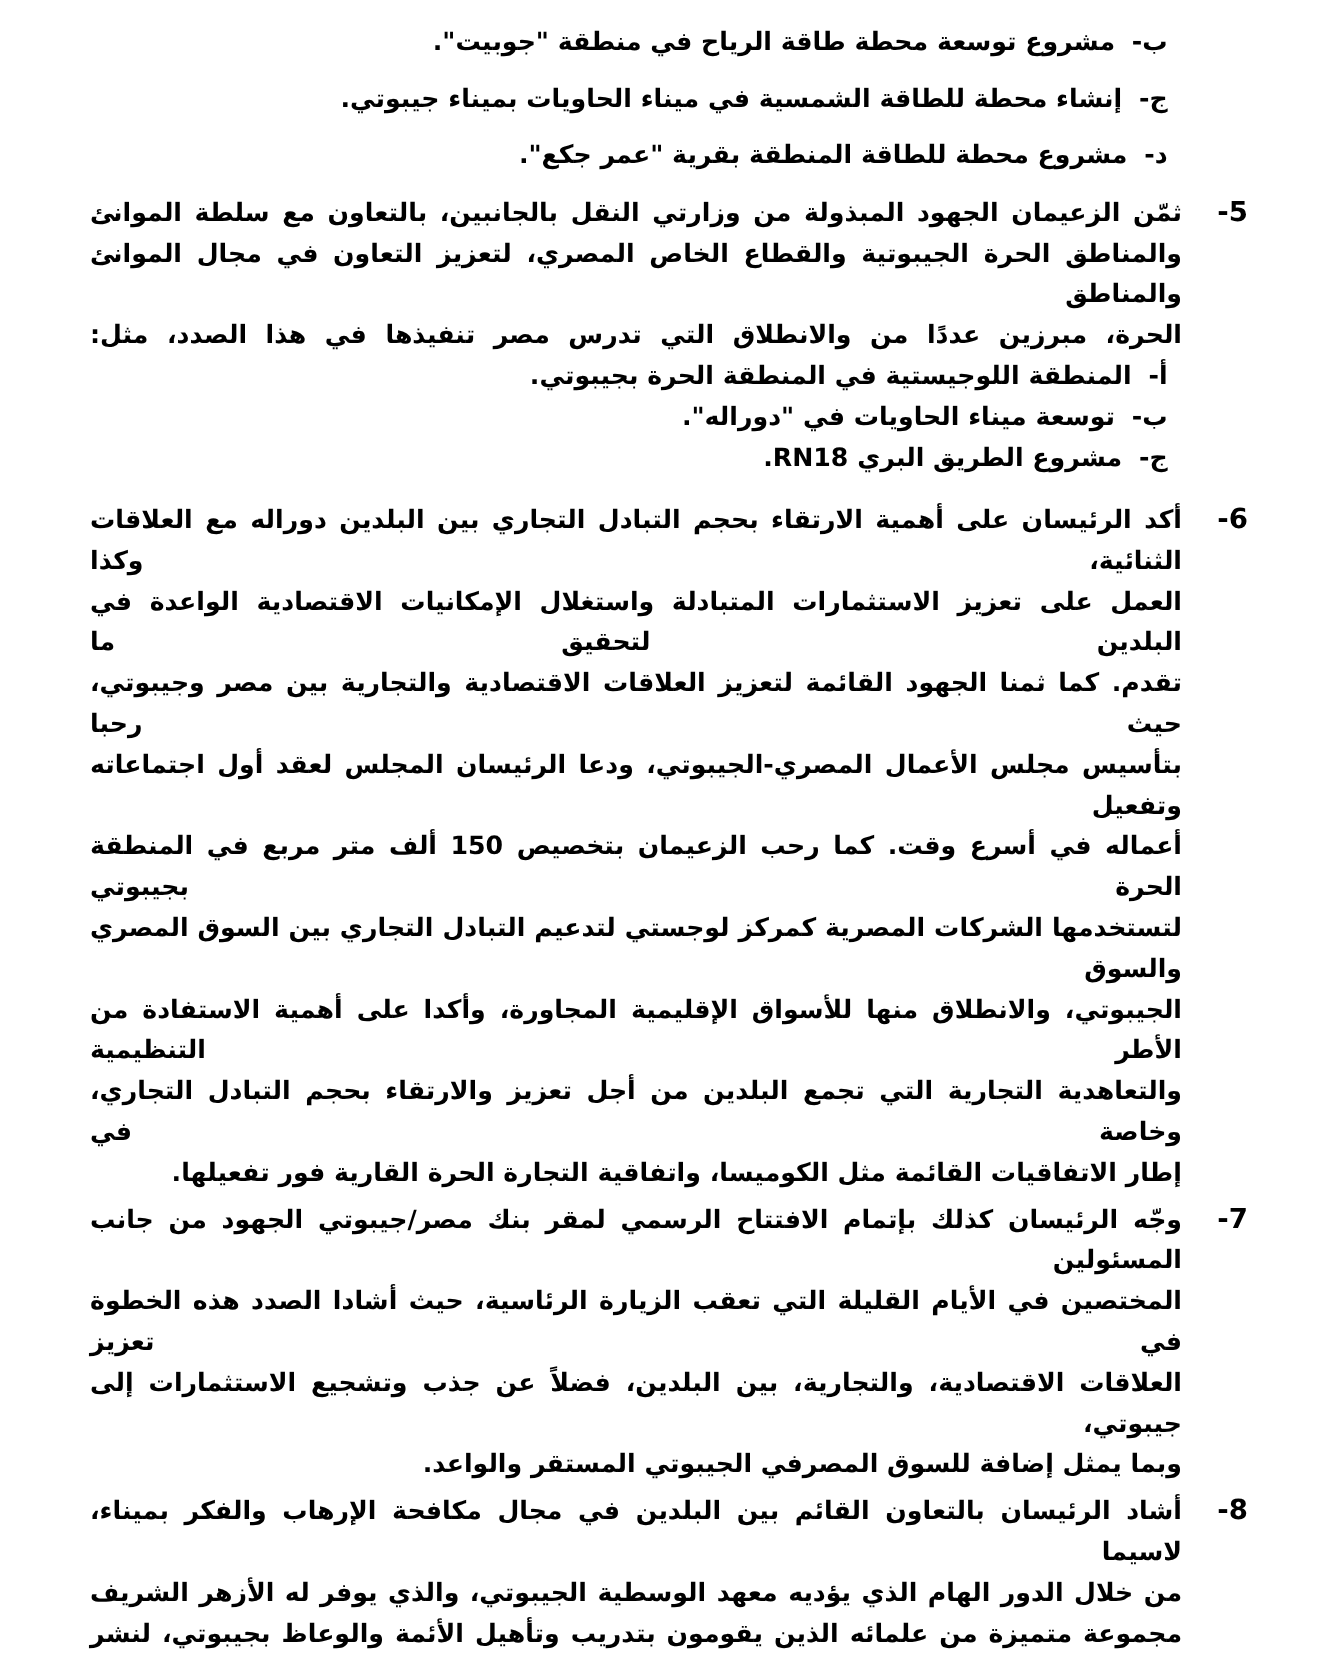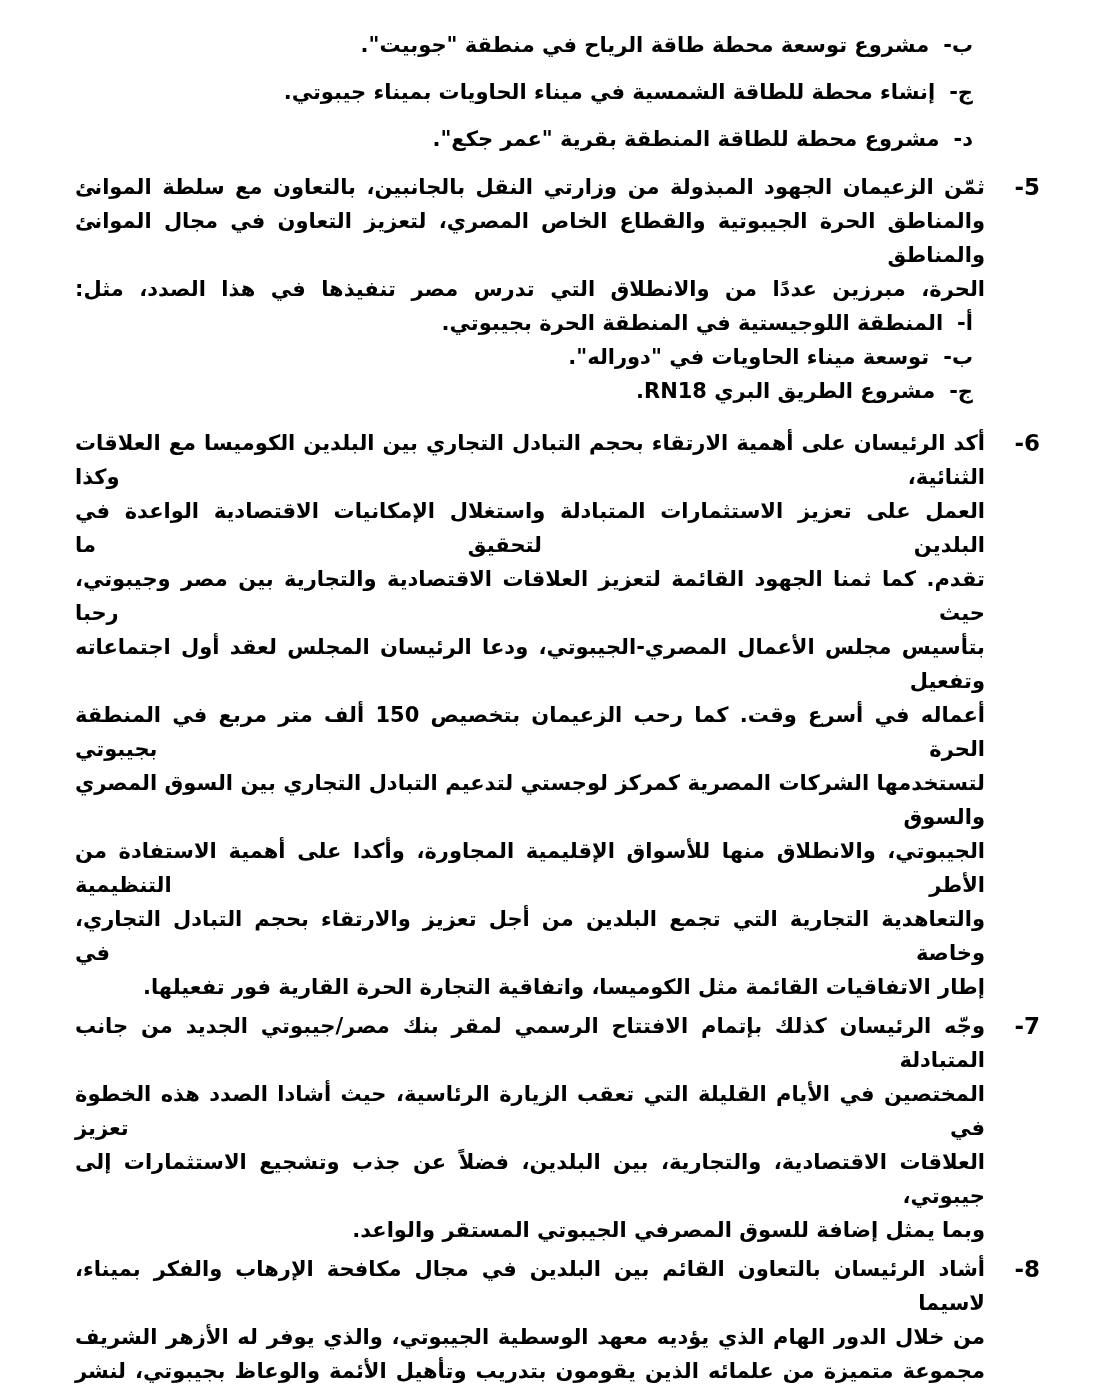--- a/index.html
+++ b/index.html
@@ -28,21 +28,21 @@
   .sub {
     font-size: 21px;
     line-height: 34px;
     text-align: right;
     margin-top: 0;
     margin-right: 12px;
   }
   .sub .m { margin-left: 14px; }
   .pre { margin-right: 55px; }
   .pre .sub { margin-top: 13px; }
-  .pre .sub:first-child { margin-top: 12px; }
+  .pre .sub:first-child { margin-top: 2px; }
   .item { display: flex; }
   .num {
     flex: 0 0 55px;
     font-size: 23px;
     line-height: 34px;
     text-align: start;
   }
   .body { flex: 1 1 auto; min-width: 0; }
   #it5  { margin-top: 14px; }
   #it6  { margin-top: 18px; }
@@ -80,36 +80,36 @@
       </div>
       <div class="sub">
         <span class="m">ج-</span><span>مشروع الطريق البري RN18.</span>
       </div>
     </div>
   </div>
 
   <div class="item" id="it6">
     <div class="num">6-</div>
     <div class="body">
-      <div class="line">أكد الرئيسان على أهمية الارتقاء بحجم التبادل التجاري بين البلدين الكوميسا مع العلاقات الثنائية، وكذا</div>
+      <div class="line">أكد الرئيسان على أهمية الارتقاء بحجم التبادل التجاري بين البلدين دوراله مع العلاقات الثنائية، وكذا</div>
       <div class="line">العمل على تعزيز الاستثمارات المتبادلة واستغلال الإمكانيات الاقتصادية الواعدة في البلدين لتحقيق ما</div>
       <div class="line">تقدم. كما ثمنا الجهود القائمة لتعزيز العلاقات الاقتصادية والتجارية بين مصر وجيبوتي، حيث رحبا</div>
       <div class="line">بتأسيس مجلس الأعمال المصري-الجيبوتي، ودعا الرئيسان المجلس لعقد أول اجتماعاته وتفعيل</div>
       <div class="line">أعماله في أسرع وقت. كما رحب الزعيمان بتخصيص 150 ألف متر مربع في المنطقة الحرة بجيبوتي</div>
       <div class="line">لتستخدمها الشركات المصرية كمركز لوجستي لتدعيم التبادل التجاري بين السوق المصري والسوق</div>
       <div class="line">الجيبوتي، والانطلاق منها للأسواق الإقليمية المجاورة، وأكدا على أهمية الاستفادة من الأطر التنظيمية</div>
       <div class="line">والتعاهدية التجارية التي تجمع البلدين من أجل تعزيز والارتقاء بحجم التبادل التجاري، وخاصة في</div>
       <div class="line short">إطار الاتفاقيات القائمة مثل الكوميسا، واتفاقية التجارة الحرة القارية فور تفعيلها.</div>
     </div>
   </div>
 
   <div class="item" id="it7">
     <div class="num">7-</div>
     <div class="body">
-      <div class="line">وجّه الرئيسان كذلك بإتمام الافتتاح الرسمي لمقر بنك مصر/جيبوتي الجديد من جانب المتبادلة</div>
+      <div class="line">وجّه الرئيسان كذلك بإتمام الافتتاح الرسمي لمقر بنك مصر/جيبوتي الجهود من جانب المسئولين</div>
       <div class="line">المختصين في الأيام القليلة التي تعقب الزيارة الرئاسية، حيث أشادا الصدد هذه الخطوة في تعزيز</div>
       <div class="line">العلاقات الاقتصادية، والتجارية، بين البلدين، فضلاً عن جذب وتشجيع الاستثمارات إلى جيبوتي،</div>
       <div class="line short">وبما يمثل إضافة للسوق المصرفي الجيبوتي المستقر والواعد.</div>
     </div>
   </div>
 
   <div class="item" id="it8">
     <div class="num">8-</div>
     <div class="body">
       <div class="line">أشاد الرئيسان بالتعاون القائم بين البلدين في مجال مكافحة الإرهاب والفكر بميناء، لاسيما</div>

